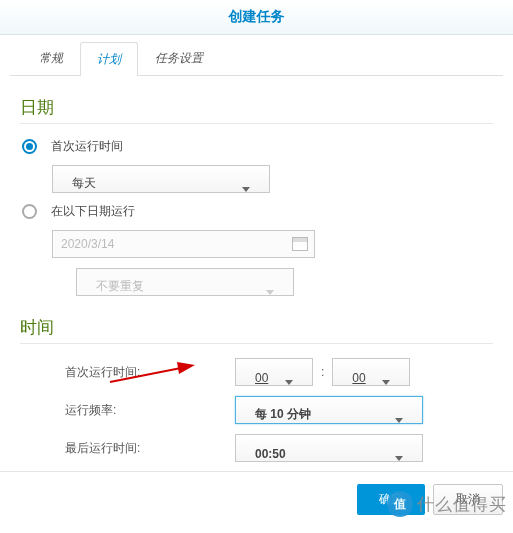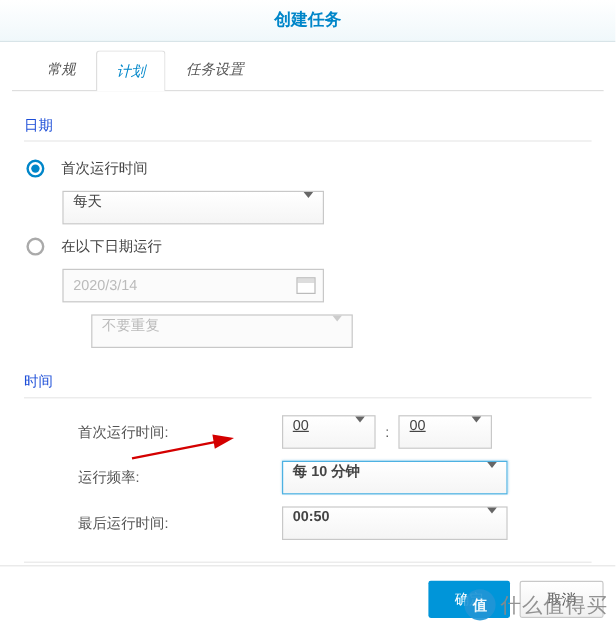--- a/index.html
+++ b/index.html
@@ -3,30 +3,30 @@
 <meta charset="utf-8">
 <style>
 * { box-sizing: border-box; margin: 0; padding: 0; font-family: "Microsoft YaHei", Arial, sans-serif; font-size: 12px; }
 body { background: #fff; width: 513px; height: 533px; position: relative; }
 .header { background: linear-gradient(#fff, #f0f8fb); text-align: center; padding: 8px 0; border-bottom: 1px solid #d8e4e8; }
 .header-title { color: #0086c9; font-weight: bold; font-size: 14px; }
 .tabs { display: flex; padding: 6px 12px 0; border-bottom: 1px solid #dedede; margin: 0 10px; font-style: italic; }
 .tab { padding: 8px 16px; color: #555; cursor: pointer; position: relative; border: 1px solid transparent; border-bottom: none; }
 .tab.active { color: #0086c9; border-color: #dedede; background: #fff; top: 1px; border-radius: 3px 3px 0 0; }
 .content { padding: 10px 20px; }
-.section-title { color: #1d4ed8; font-size: 12px; padding: 10px 0 4px; border-bottom: 1px solid #e8e8e8; margin-bottom: 14px; }
+.section-title { color: #4d7c0f; font-size: 17px; padding: 10px 0 4px; border-bottom: 1px solid #e8e8e8; margin-bottom: 14px; }
 .radio-row { display: flex; align-items: center; margin-bottom: 10px; padding-left: 2px; }
 .radio { width: 15px; height: 15px; border: 2px solid #0086c9; border-radius: 50%; display: flex; align-items: center; justify-content: center; margin-right: 14px; cursor: pointer; }
 .radio.unchecked { border-color: #aaa; }
 .radio-dot { width: 7px; height: 7px; background: #0086c9; border-radius: 50%; }
 .radio-label { color: #444; }
 .indent { margin-left: 32px; margin-bottom: 10px; }
-.select { display: flex; align-items: flex-start; justify-content: space-between; border: 1px solid #c8c8c8; background: linear-gradient(#fff, #f5f5f5); height: 28px; padding: 0 8px; cursor: pointer; width: 218px; color: #444; }
+.select { display: flex; align-items: flex-end; justify-content: space-between; border: 1px solid #c8c8c8; background: linear-gradient(#fff, #f5f5f5); height: 28px; padding: 0 19px; cursor: pointer; width: 218px; color: #444; }
 .select.disabled { color: #bbb; background: #fbfbfb; margin-left: 24px; }
-.date-input { display: flex; align-items: center; justify-content: space-between; border: 1px solid #c8c8c8; background: #fbfbfb; height: 28px; padding: 0 6px 0 8px; width: 218px; color: #bbb; }
+.date-input { display: flex; align-items: center; justify-content: space-between; border: 1px solid #c8c8c8; background: #fbfbfb; height: 28px; padding: 0 6px 0 8px; width: 263px; color: #bbb; }
 .caret { width: 0; height: 0; border-left: 4px solid transparent; border-right: 4px solid transparent; border-top: 5px solid #666; }
 .select.disabled .caret { border-top-color: #ccc; }
 .cal-icon { width: 16px; height: 14px; border: 1px solid #bbb; background: linear-gradient(#ddd 30%, #fff 30%); }
 .form-row { display: flex; align-items: center; margin-bottom: 10px; }
 .form-label { width: 170px; color: #555; margin-left: 45px; }
 .select-sm { width: 78px; text-decoration: underline; }
 .select-lg { width: 188px; font-weight: bold; }
 .colon { margin: 0 8px; color: #555; }
 .highlight { border: 1px solid #4db1e2 !important; box-shadow: 0 0 2px rgba(0,140,210,0.4); position: relative; }
 .arrow { position: absolute; left: 105px; top: 358px; width: 90px; height: 30px; pointer-events: none; }

